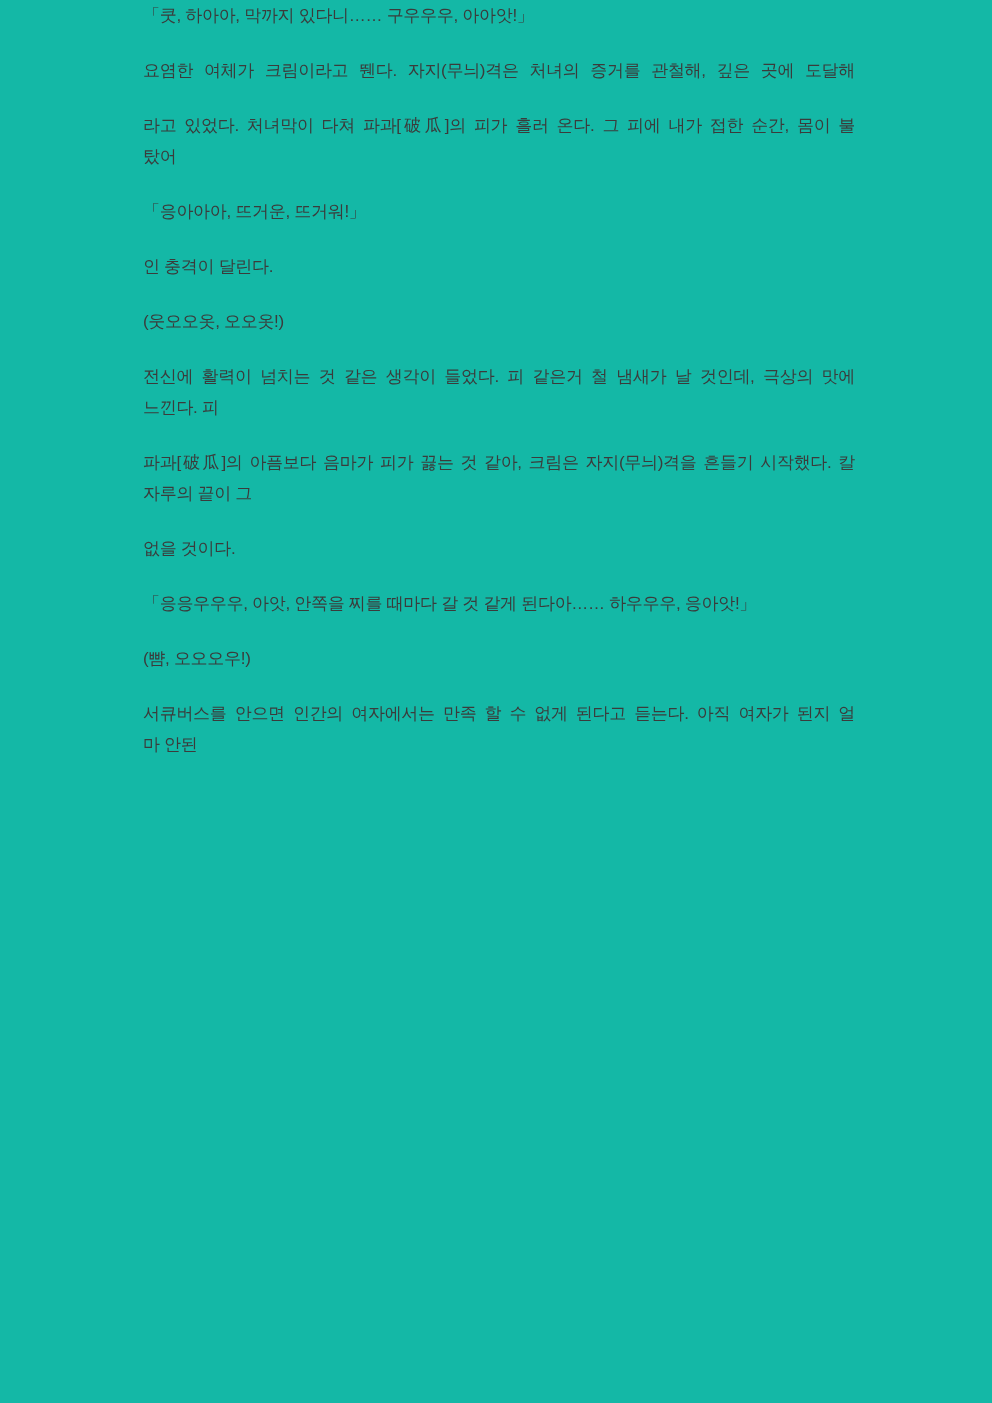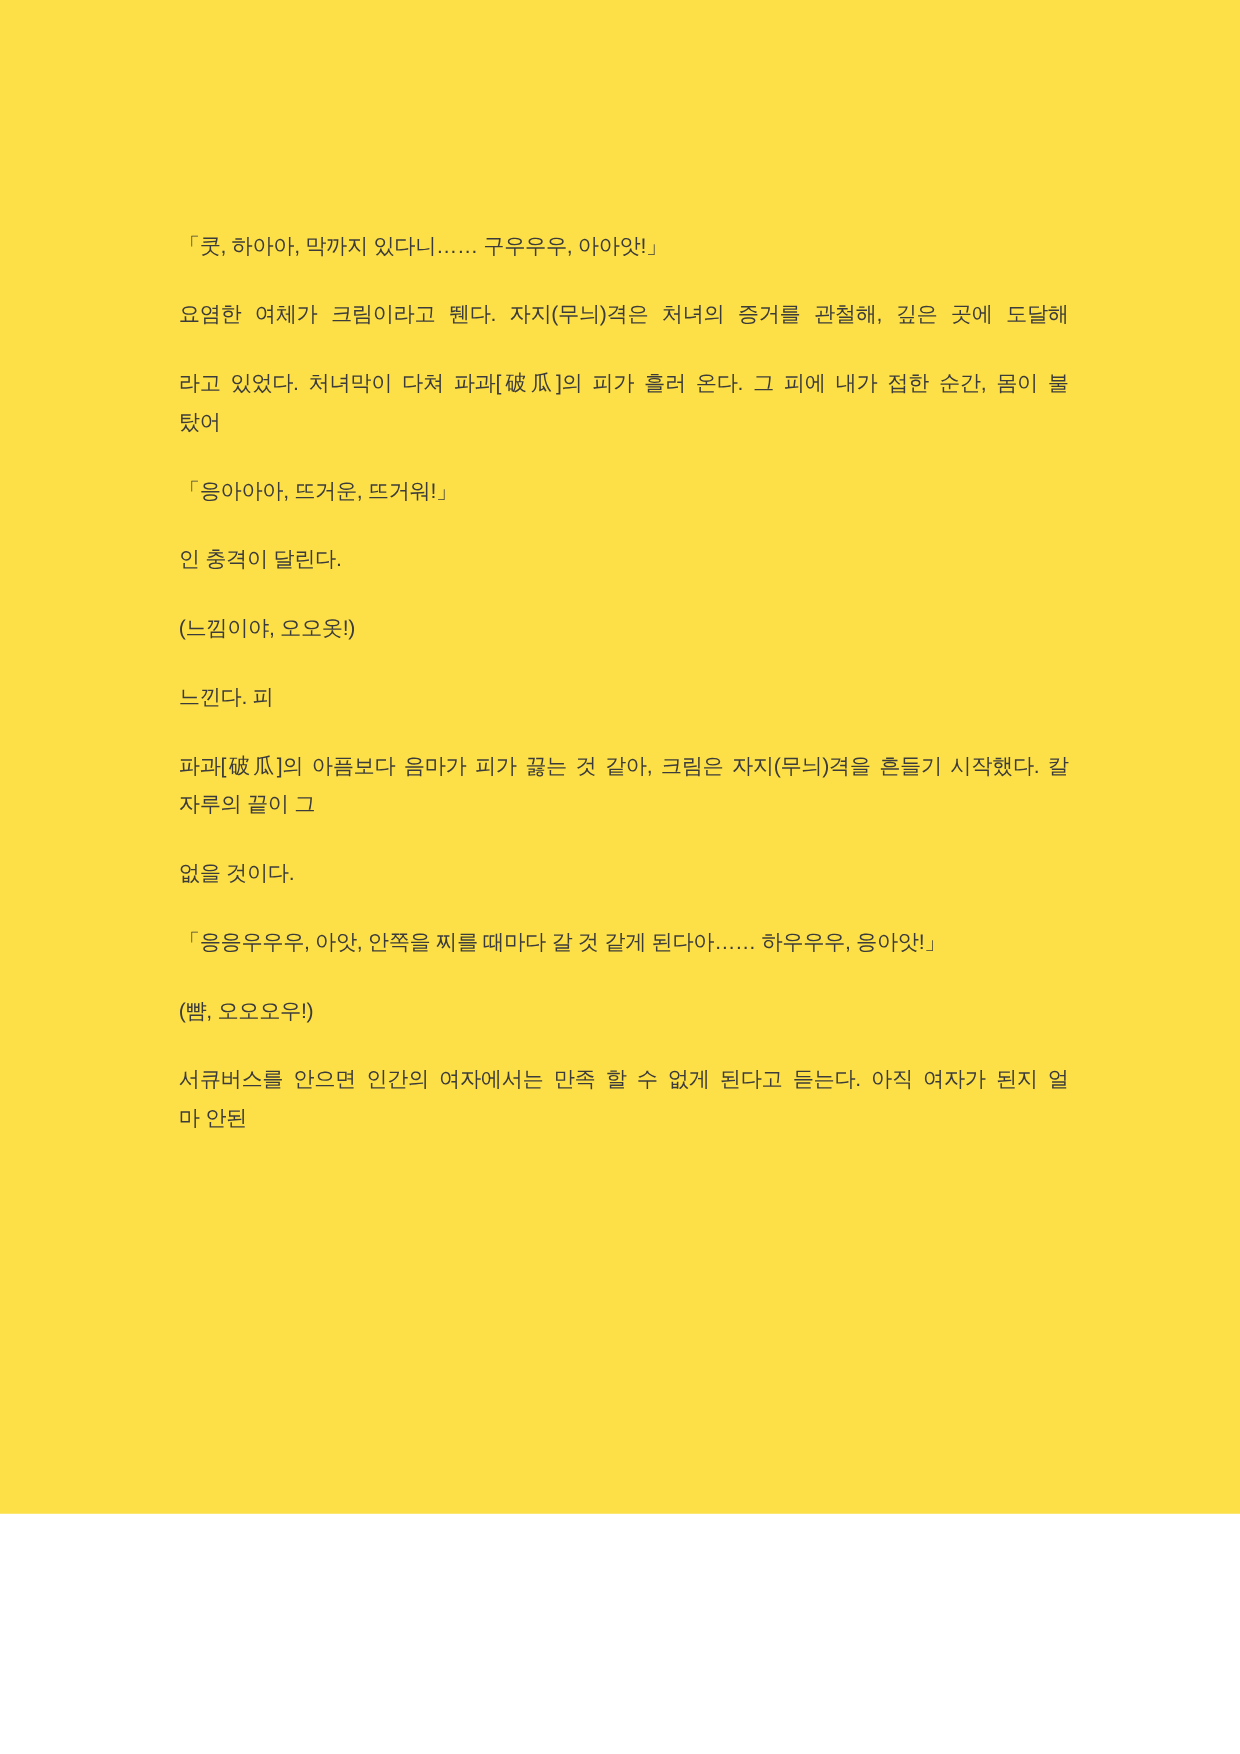--- a/index.html
+++ b/index.html
@@ -8,23 +8,22 @@
     background: #ffffff;
   }
   body {
     width: 992px;
     height: 1403px;
     overflow: hidden;
   }
   .page {
     box-sizing: border-box;
     width: 992px;
-    height: 1211px;
-    background: #fde047;
-    padding-top: 181px;
+    height: 1403px;
+    background: #14b8a6;
     padding-left: 143px;
   }
   .textblock {
     width: 712px;
     font-family: "Liberation Sans", "DejaVu Sans", sans-serif;
     font-size: 17px;
     letter-spacing: -0.3px;
     color: #3b3b3b;
     font-weight: 400;
   }
@@ -62,24 +61,25 @@
 
     <div class="para">
       <div class="ln">「응아아아, 뜨거운, 뜨거워!」</div>
     </div>
 
     <div class="para">
       <div class="ln">인 충격이 달린다.</div>
     </div>
 
     <div class="para">
-      <div class="ln">(느낌이야, 오오옷!)</div>
+      <div class="ln">(웃오오옷, 오오옷!)</div>
     </div>
 
     <div class="para">
+      <div class="ln full">전신에 활력이 넘치는 것 같은 생각이 들었다. 피 같은거 철 냄새가 날 것인데, 극상의 맛에</div>
       <div class="ln">느낀다. 피</div>
     </div>
 
 
 
     <div class="para">
       <div class="ln full">파과[破瓜]의 아픔보다 음마가 피가 끓는 것 같아, 크림은 자지(무늬)격을 흔들기 시작했다. 칼</div>
       <div class="ln">자루의 끝이 그</div>
     </div>
 

